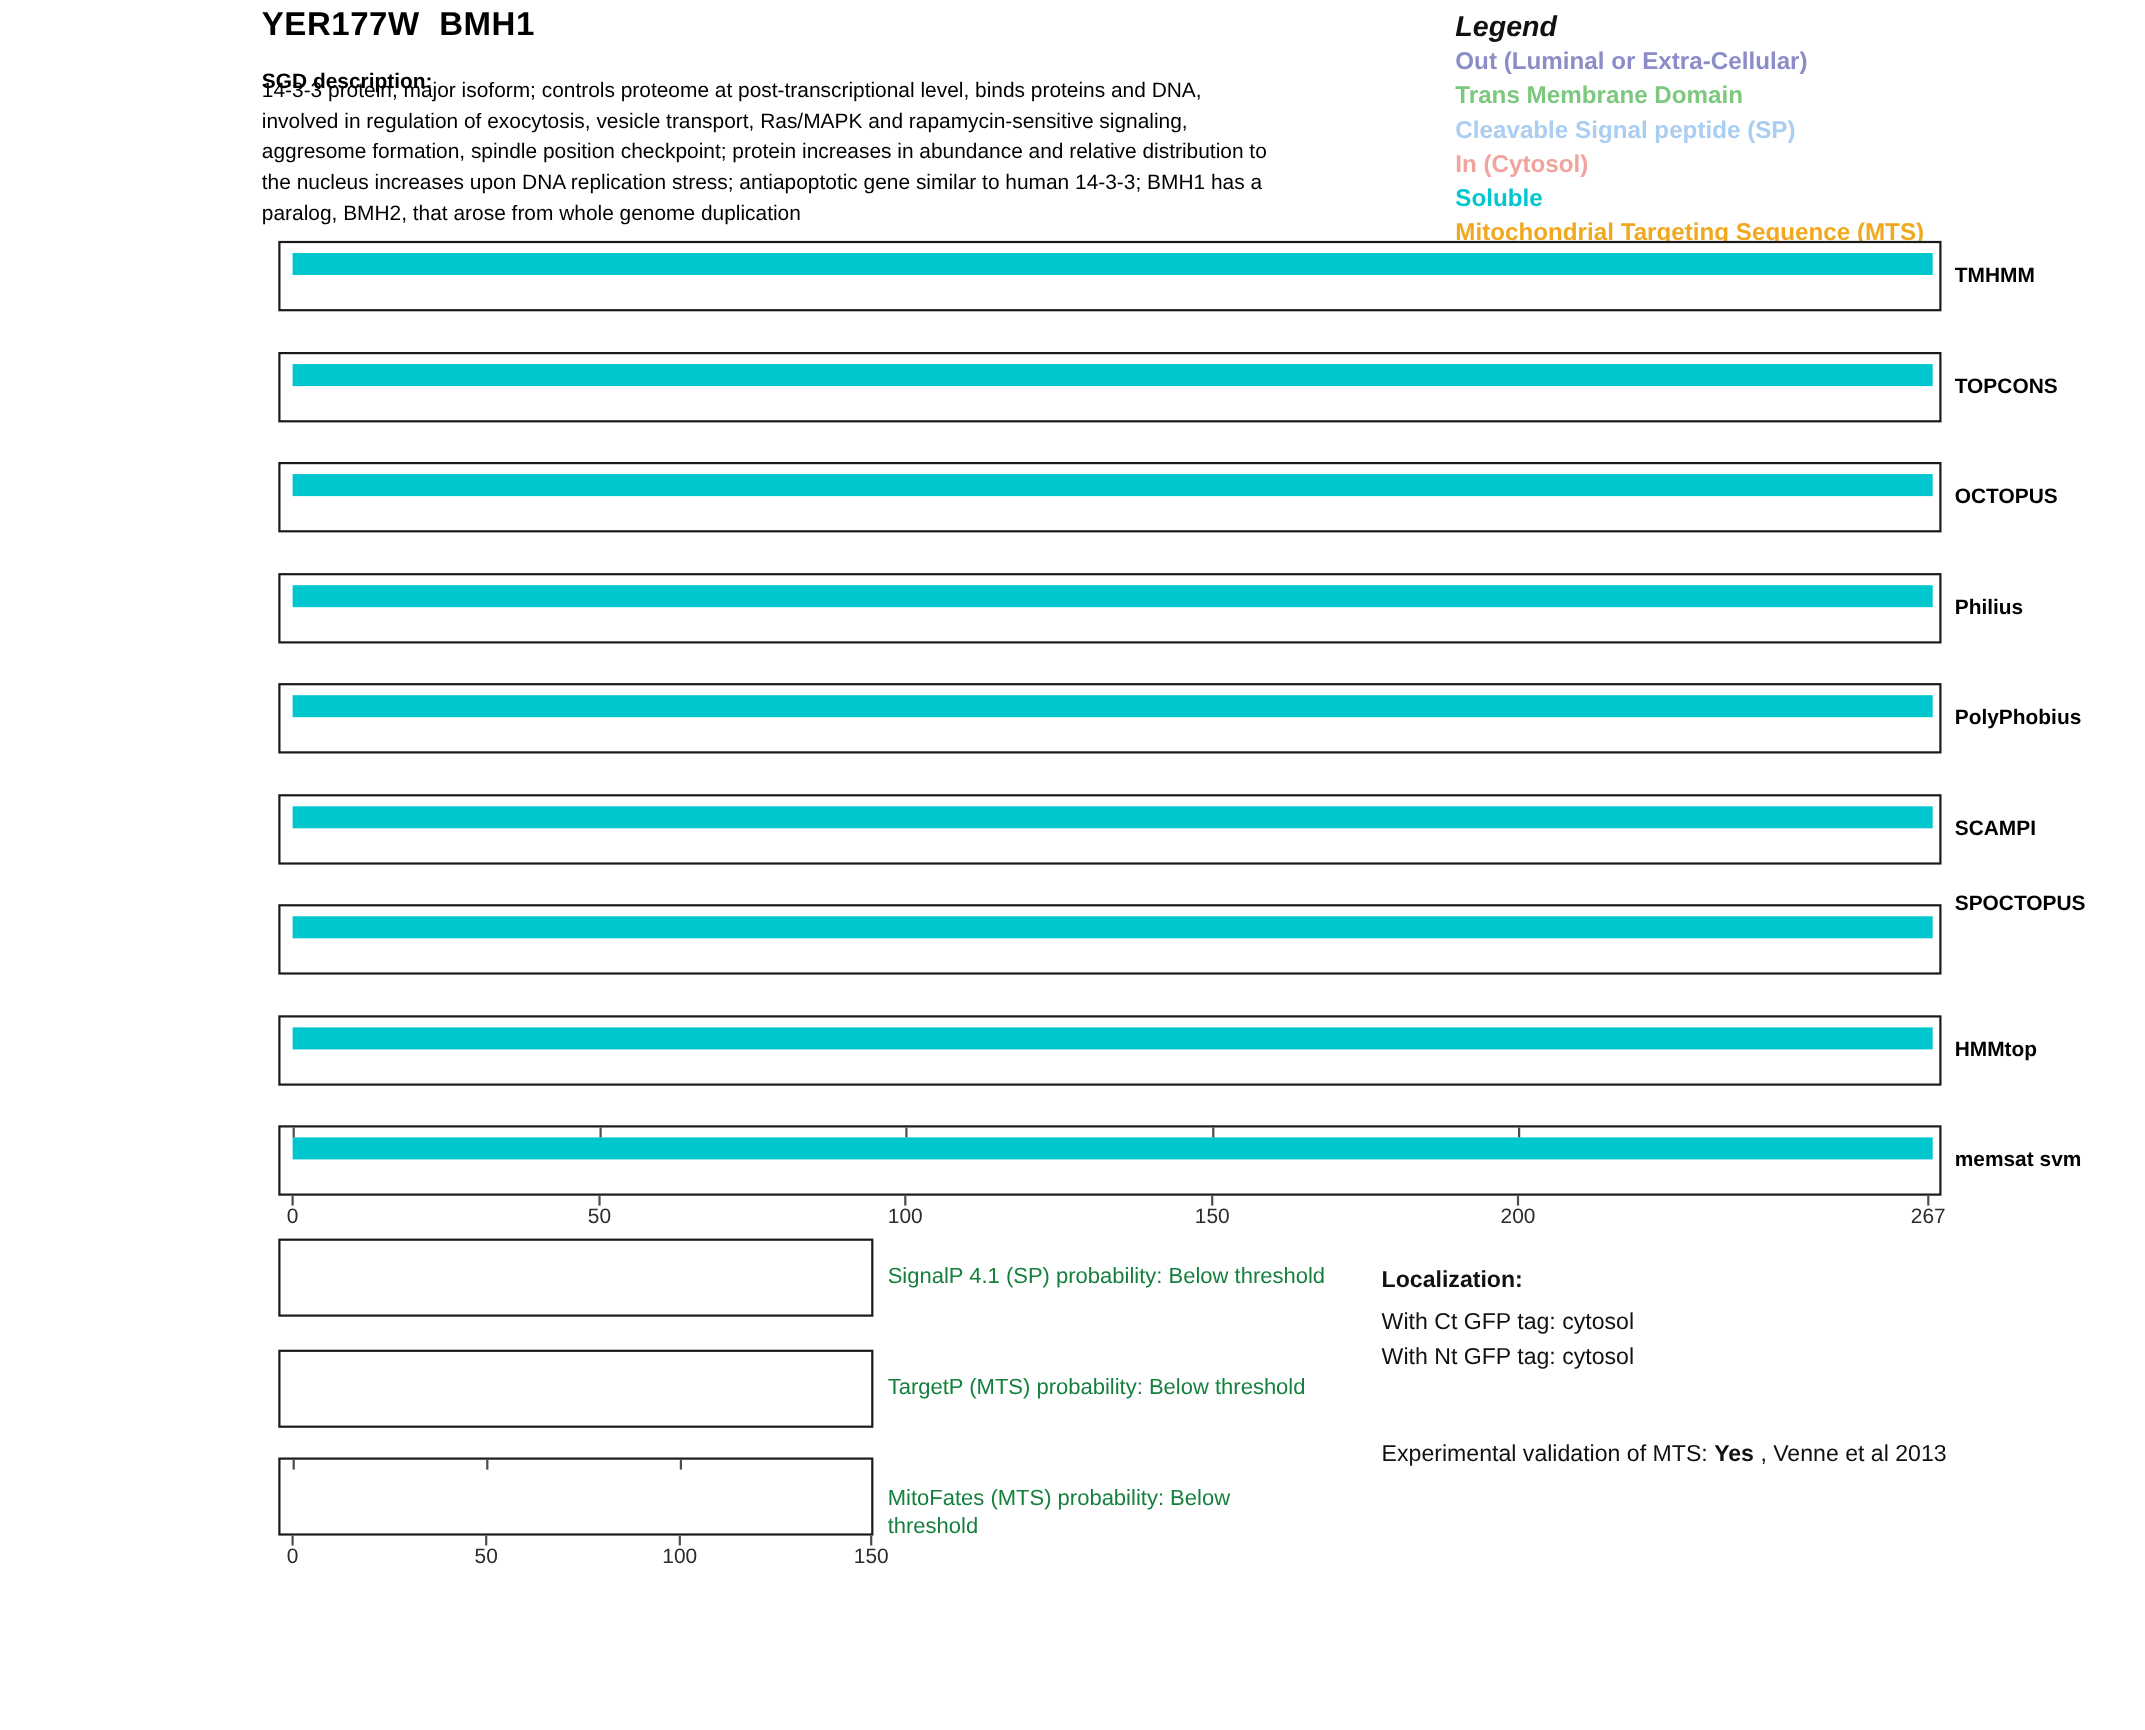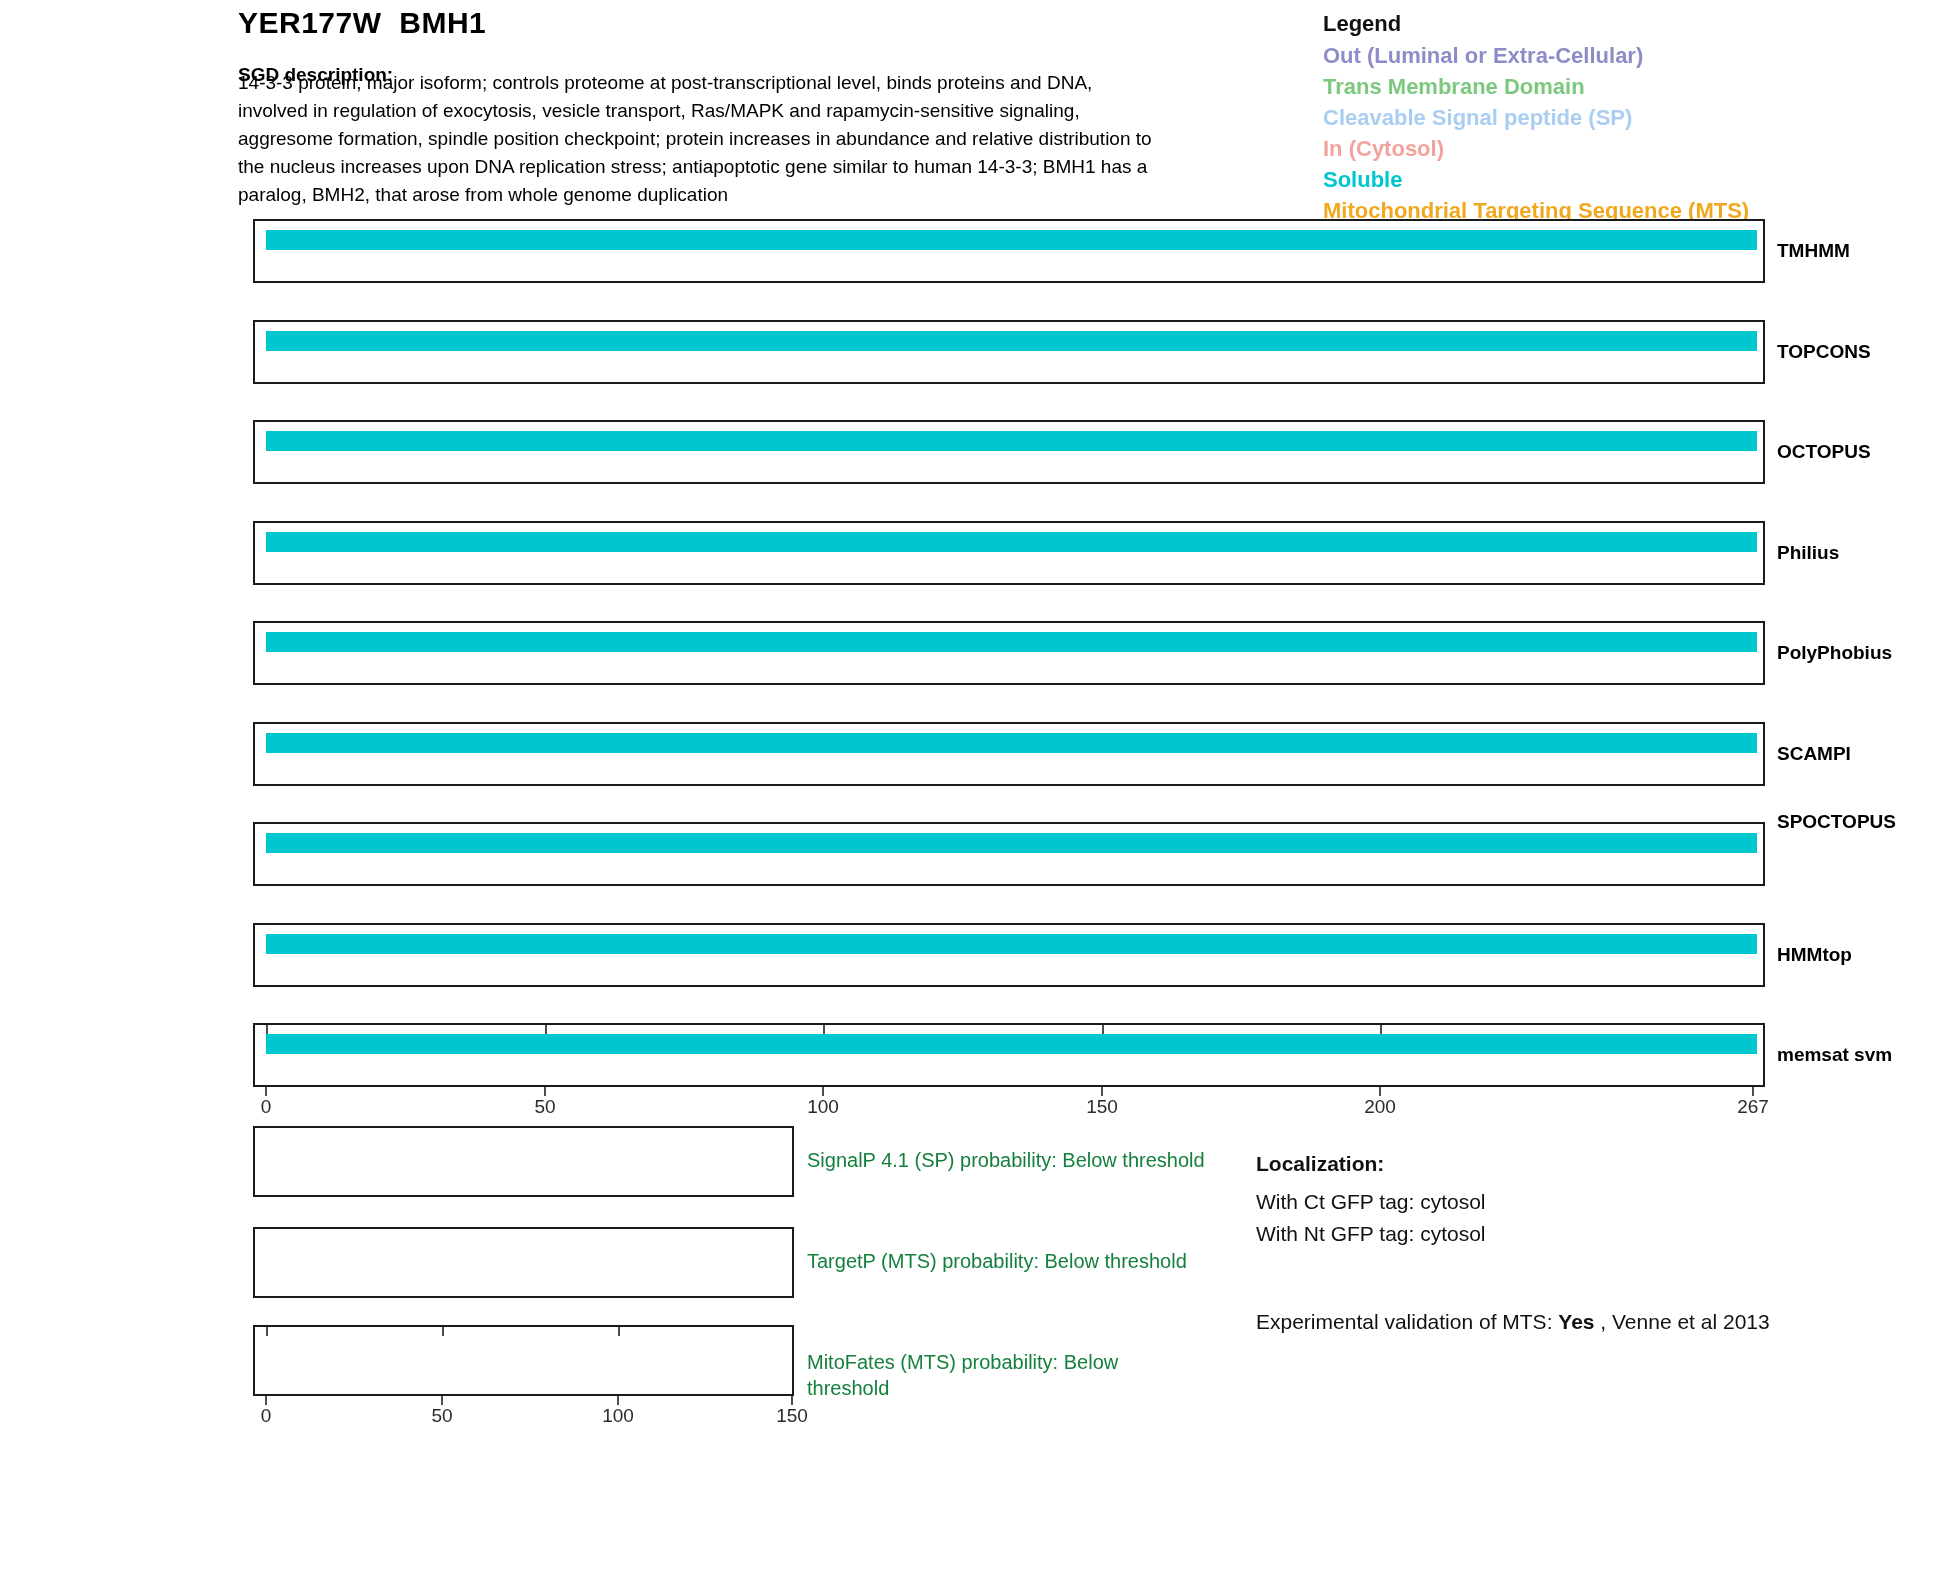--- a/index.html
+++ b/index.html
@@ -3,21 +3,21 @@
 <meta charset="utf-8">
 <style>
   html,body{margin:0;padding:0;background:#ffffff;}
   body{font-family:"Liberation Sans", sans-serif; color:#000;}
   .canvas{position:relative;width:1950px;height:1573px;background:#fff;overflow:hidden;}
   .abs{position:absolute;}
   .page-title{left:238px;top:6px;font-size:30px;font-weight:bold;white-space:pre;letter-spacing:.5px;}
   .sgd-label{left:238px;top:64px;font-size:19px;font-weight:bold;}
   .sgd-desc{left:238px;top:69px;font-size:19px;line-height:28px;white-space:pre-line;}
   .legend{left:1323px;top:8px;}
-  .legend-title{font-size:22px;font-weight:bold;line-height:32px;color:#111;}
+  .legend-title{font-size:26px;font-weight:bold;line-height:32px;color:#111;font-style:italic;}
   .legend-item{font-size:22px;font-weight:bold;line-height:31px;white-space:nowrap;}
   .track-box{left:253px;width:1512px;height:64px;border:2px solid #1a1a1a;background:#fff;box-sizing:border-box;}
   .bar{position:absolute;left:11px;top:9px;width:1491px;height:20px;background:#00C6CE;}
   .track-label{left:1777px;font-size:19px;font-weight:bold;line-height:22px;white-space:nowrap;}
   .tick{position:absolute;width:2px;height:9px;background:#4d4d4d;}
   .tick-abs{position:absolute;width:2px;height:9px;background:#4d4d4d;}
   .axis-num{position:absolute;transform:translateX(-50%);font-size:19px;color:#2b2b2b;line-height:22px;}
   .small-box{left:253px;width:541px;height:71px;border:2px solid #1a1a1a;background:#fff;box-sizing:border-box;}
   .plot-label{left:807px;font-size:20px;line-height:26px;white-space:pre-line;color:#15803d;}
   .loc{left:1256px;font-size:21px;line-height:33px;color:#111;}

